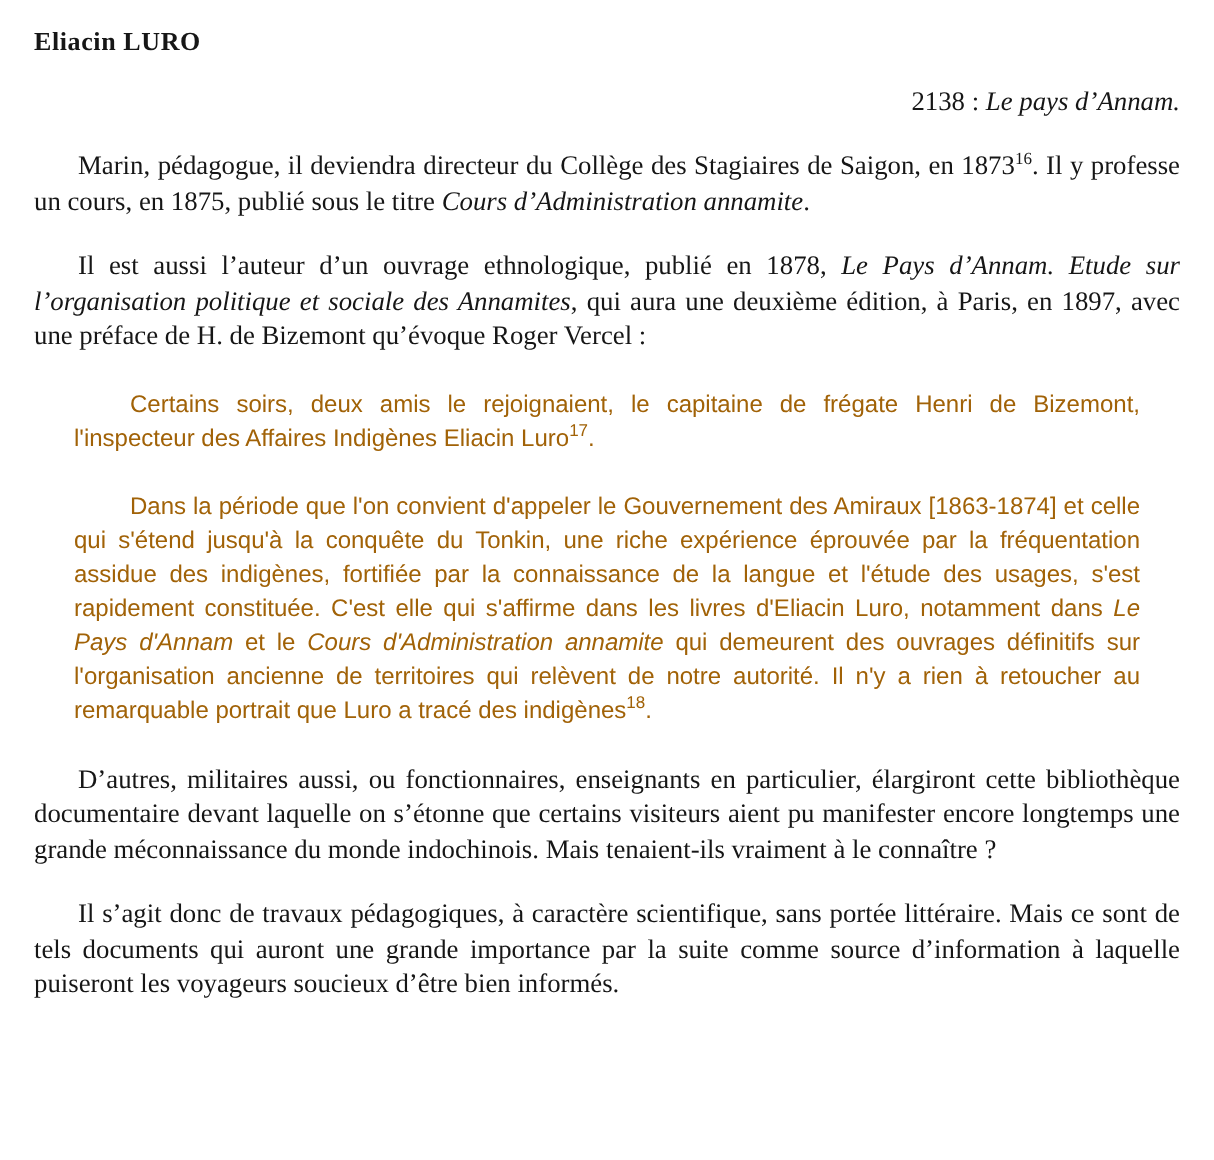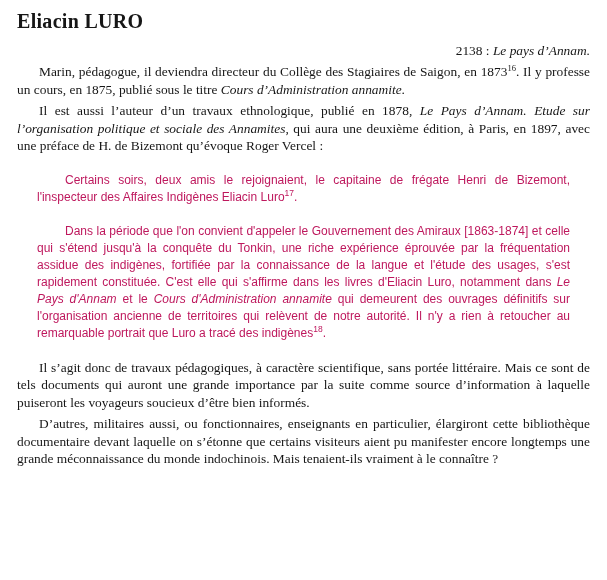--- a/index.html
+++ b/index.html
@@ -12,43 +12,43 @@
     overflow: hidden;
     background: #ffffff;
     color: #161616;
     font-family: "Liberation Serif", serif;
     font-size: 13.4px;
     line-height: 17.5px;
     text-align: justify;
   }
   .doc-heading {
     margin: 0;
-    font-size: 20px;
+    font-size: 13px;
     font-weight: bold;
     letter-spacing: 0.3px;
     text-align: left;
     line-height: 18px;
   }
   .dateline {
     margin: 12px 0 0 0;
     text-align: right;
     line-height: 17px;
   }
   .para {
-    margin: 4px 0 0 0;
+    margin: 15px 0 0 0;
     text-indent: 22px;
   }
   .quote {
     margin: 17px 20px 17px 20px;
     font-family: "Liberation Sans", sans-serif;
     font-size: 12px;
     line-height: 17px;
     text-indent: 28px;
     text-align: justify;
-    color: #be185d;
+    color: #a16207;
   }
   sup.fn {
     font-size: 8.5px;
     line-height: 0;
     vertical-align: baseline;
     position: relative;
     top: -5px;
   }
   i { font-style: italic; }
 </style>
@@ -56,24 +56,24 @@
 <body>
 
 <div class="page">
 
   <h1 class="doc-heading">Eliacin LURO</h1>
 
   <p class="dateline"><span>2138 : </span><i>Le pays d’Annam.</i></p>
 
   <p class="para"><span>Marin, pédagogue, il deviendra directeur du Collège des Stagiaires de Saigon, en 1873</span><sup class="fn">16</sup><span>. Il y professe un cours, en 1875, publié sous le titre </span><i>Cours d’Administration annamite</i><span>.</span></p>
 
-  <p class="para"><span>Il est aussi l’auteur d’un travaux ethnologique, publié en 1878, </span><i>Le Pays d’Annam. Etude sur l’organisation politique et sociale des Annamites</i><span>, qui aura une deuxième édition, à Paris, en 1897, avec une préface de H. de Bizemont qu’évoque Roger Vercel :</span></p>
+  <p class="para"><span>Il est aussi l’auteur d’un ouvrage ethnologique, publié en 1878, </span><i>Le Pays d’Annam. Etude sur l’organisation politique et sociale des Annamites</i><span>, qui aura une deuxième édition, à Paris, en 1897, avec une préface de H. de Bizemont qu’évoque Roger Vercel :</span></p>
 
   <blockquote class="quote"><span>Certains soirs, deux amis le rejoignaient, le capitaine de frégate Henri de Bizemont, l'inspecteur des Affaires Indigènes Eliacin Luro</span><sup class="fn">17</sup><span>.</span></blockquote>
 
 
   <blockquote class="quote"><span>Dans la période que l'on convient d'appeler le Gouvernement des Amiraux [1863-1874] et celle qui s'étend jusqu'à la conquête du Tonkin, une riche expérience éprouvée par la fréquentation assidue des indigènes, fortifiée par la connaissance de la langue et l'étude des usages, s'est rapidement constituée. C'est elle qui s'affirme dans les livres d'Eliacin Luro, notamment dans </span><i>Le Pays d'Annam</i><span> et le </span><i>Cours d'Administration annamite</i><span> qui demeurent des ouvrages définitifs sur l'organisation ancienne de territoires qui relèvent de notre autorité. Il n'y a rien à retoucher au remarquable portrait que Luro a tracé des indigènes</span><sup class="fn">18</sup><span>.</span></blockquote>
 
+  <p class="para"><span>D’autres, militaires aussi, ou fonctionnaires, enseignants en particulier, élargiront cette bibliothèque documentaire devant laquelle on s’étonne que certains visiteurs aient pu manifester encore longtemps une grande méconnaissance du monde indochinois. Mais tenaient-ils vraiment à le connaître ?</span></p>
+
   <p class="para"><span>Il s’agit donc de travaux pédagogiques, à caractère scientifique, sans portée littéraire. Mais ce sont de tels documents qui auront une grande importance par la suite comme source d’information à laquelle puiseront les voyageurs soucieux d’être bien informés.</span></p>
-
-  <p class="para"><span>D’autres, militaires aussi, ou fonctionnaires, enseignants en particulier, élargiront cette bibliothèque documentaire devant laquelle on s’étonne que certains visiteurs aient pu manifester encore longtemps une grande méconnaissance du monde indochinois. Mais tenaient-ils vraiment à le connaître ?</span></p>
 
 </div>
 
 </body></html>

